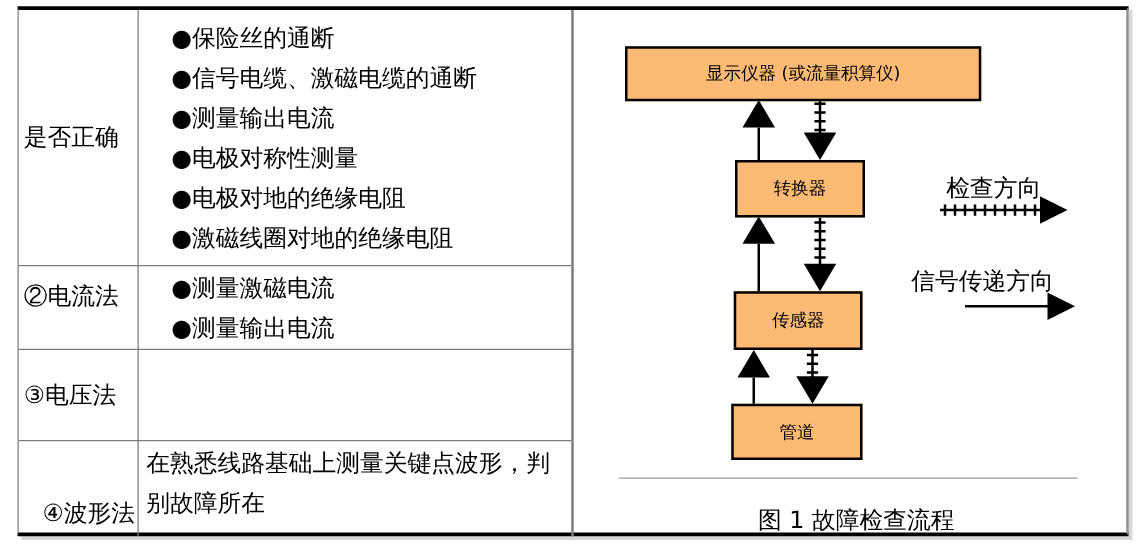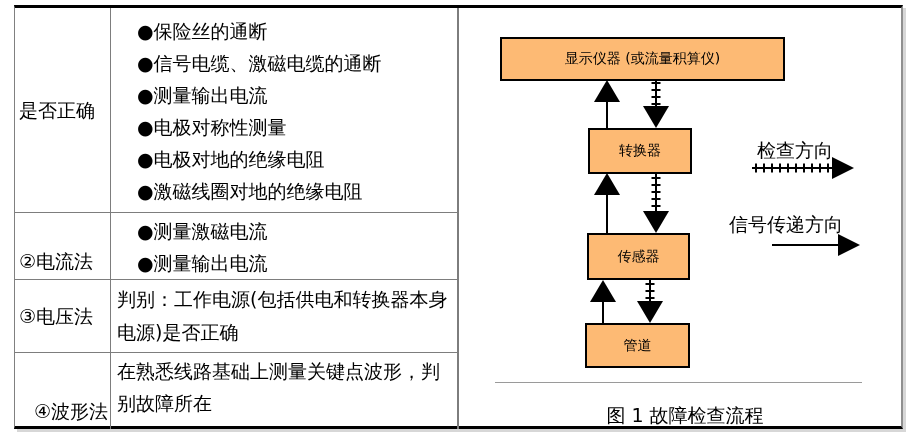--- a/index.html
+++ b/index.html
@@ -43,21 +43,21 @@
 
   <div class="vline" style="left:110px;"></div>
   <div class="vline" style="left:457px; width:2px;"></div>
   <div class="hline" style="top:212px;"></div>
   <div class="hline" style="top:279px;"></div>
   <div class="hline" style="top:352px;"></div>
 
   <div class="cell method" style="top:8px; height:204px;">
     <span>是否正确</span>
   </div>
-  <div class="cell method" style="top:228px; height:66px;">
+  <div class="cell method" style="top:205px; height:66px;font-family:Liberation Serif, serif;">
     <span>②电流法</span>
   </div>
   <div class="cell method" style="top:280px; height:72px;">
     <span>③电压法</span>
   </div>
   <div class="cell method" style="top:373px; height:75px;margin-left:15px;">
     <span>④波形法</span>
   </div>
 
   <div class="cell content" style="top:8px; height:204px; padding-top:7px;">
@@ -67,21 +67,20 @@
     <div class="bullet-line"><span class="bullet">●</span><span>电极对称性测量</span></div>
     <div class="bullet-line"><span class="bullet">●</span><span>电极对地的绝缘电阻</span></div>
     <div class="bullet-line"><span class="bullet">●</span><span>激磁线圈对地的绝缘电阻</span></div>
   </div>
 
   <div class="cell content" style="top:213px; height:66px; padding-top:2px;">
     <div class="bullet-line"><span class="bullet">●</span><span>测量激磁电流</span></div>
     <div class="bullet-line"><span class="bullet">●</span><span>测量输出电流</span></div>
   </div>
 
-  <div class="cell content" style="top:280px; height:72px; padding-top:3px; line-height:33px;">判别：工作电源(包括供电和转换器本身电源)是否正确</div>
 
   <div class="cell content" style="top:353px; height:75px; padding-top:2px;">在熟悉线路基础上测量关键点波形，判别故障所在</div>
 
   <div class="flow-box" style="left:500px; top:37px; width:285px; height:44px;">显示仪器 (或流量积算仪)</div>
   <div class="flow-box" style="left:588px; top:128px; width:104px; height:46px;">转换器</div>
   <div class="flow-box" style="left:587px; top:233px; width:103px; height:47px;">传感器</div>
   <div class="flow-box" style="left:585px; top:323px; width:105px; height:45px;text-align:center;">管道</div>
 
   <div class="legend-label" style="left:757px; top:138px; width:100px;">检查方向</div>
   <div class="legend-label" style="left:729px; top:212px; width:132px;">信号传递方向</div>

